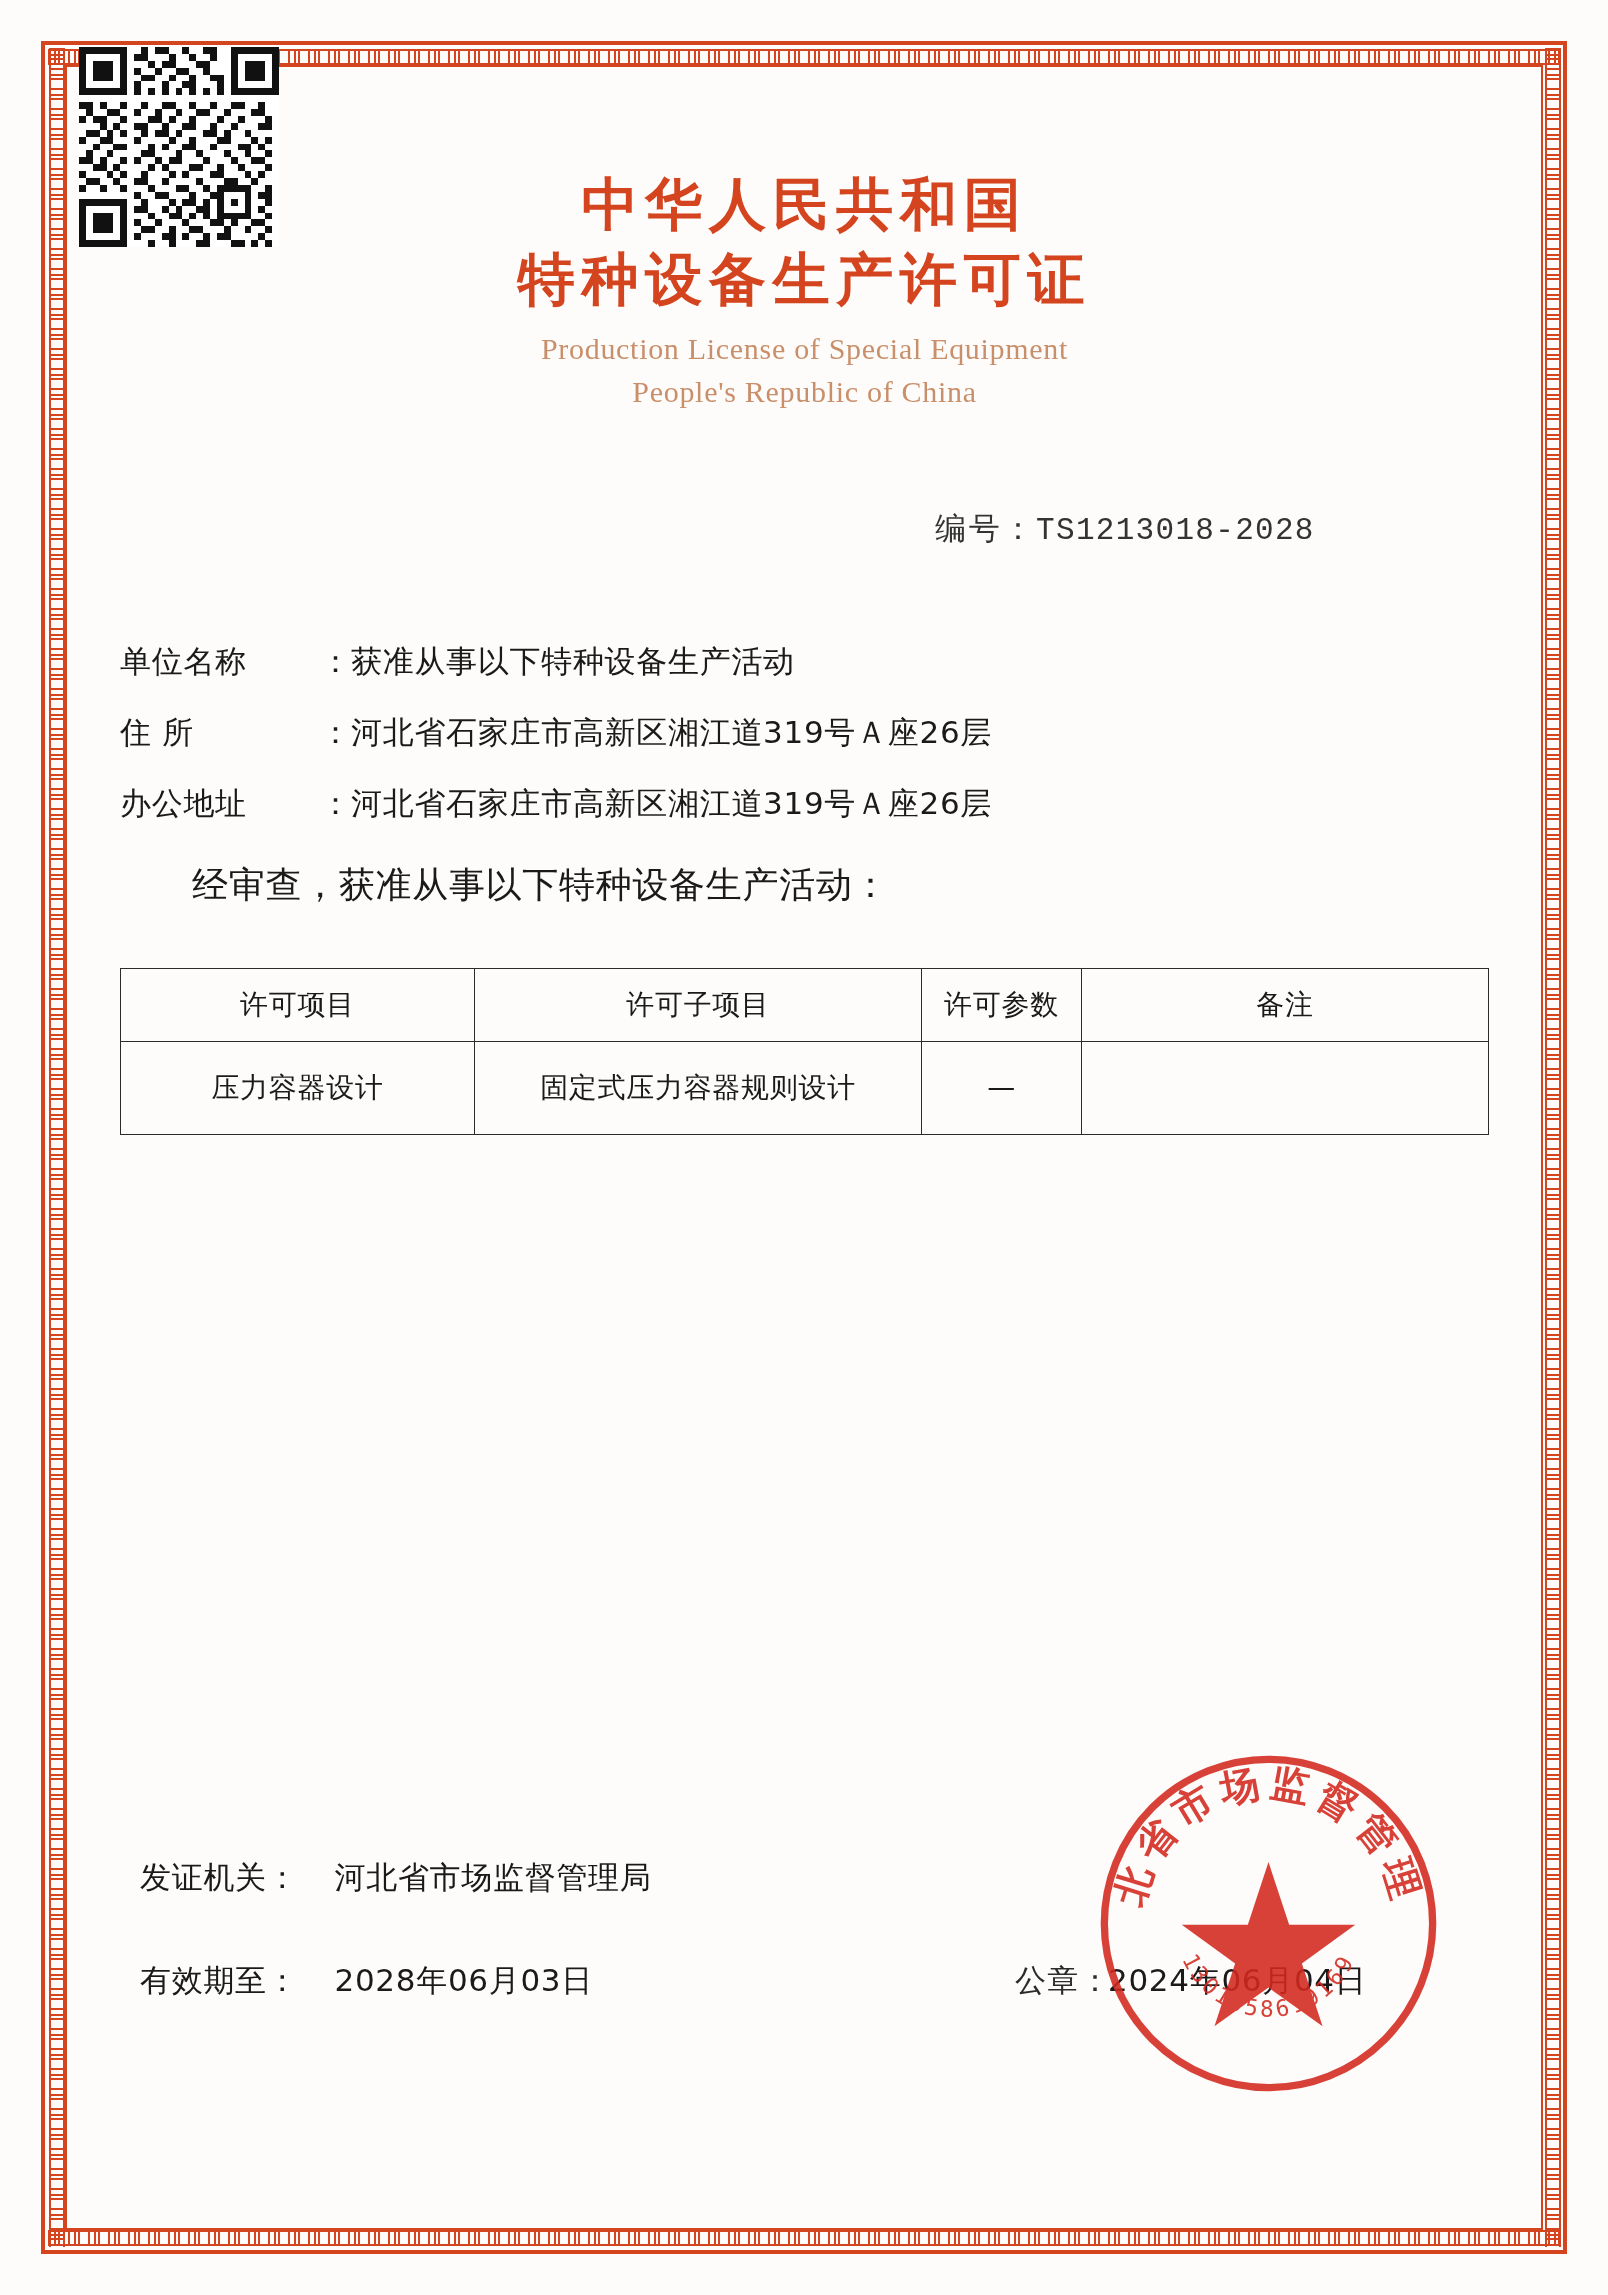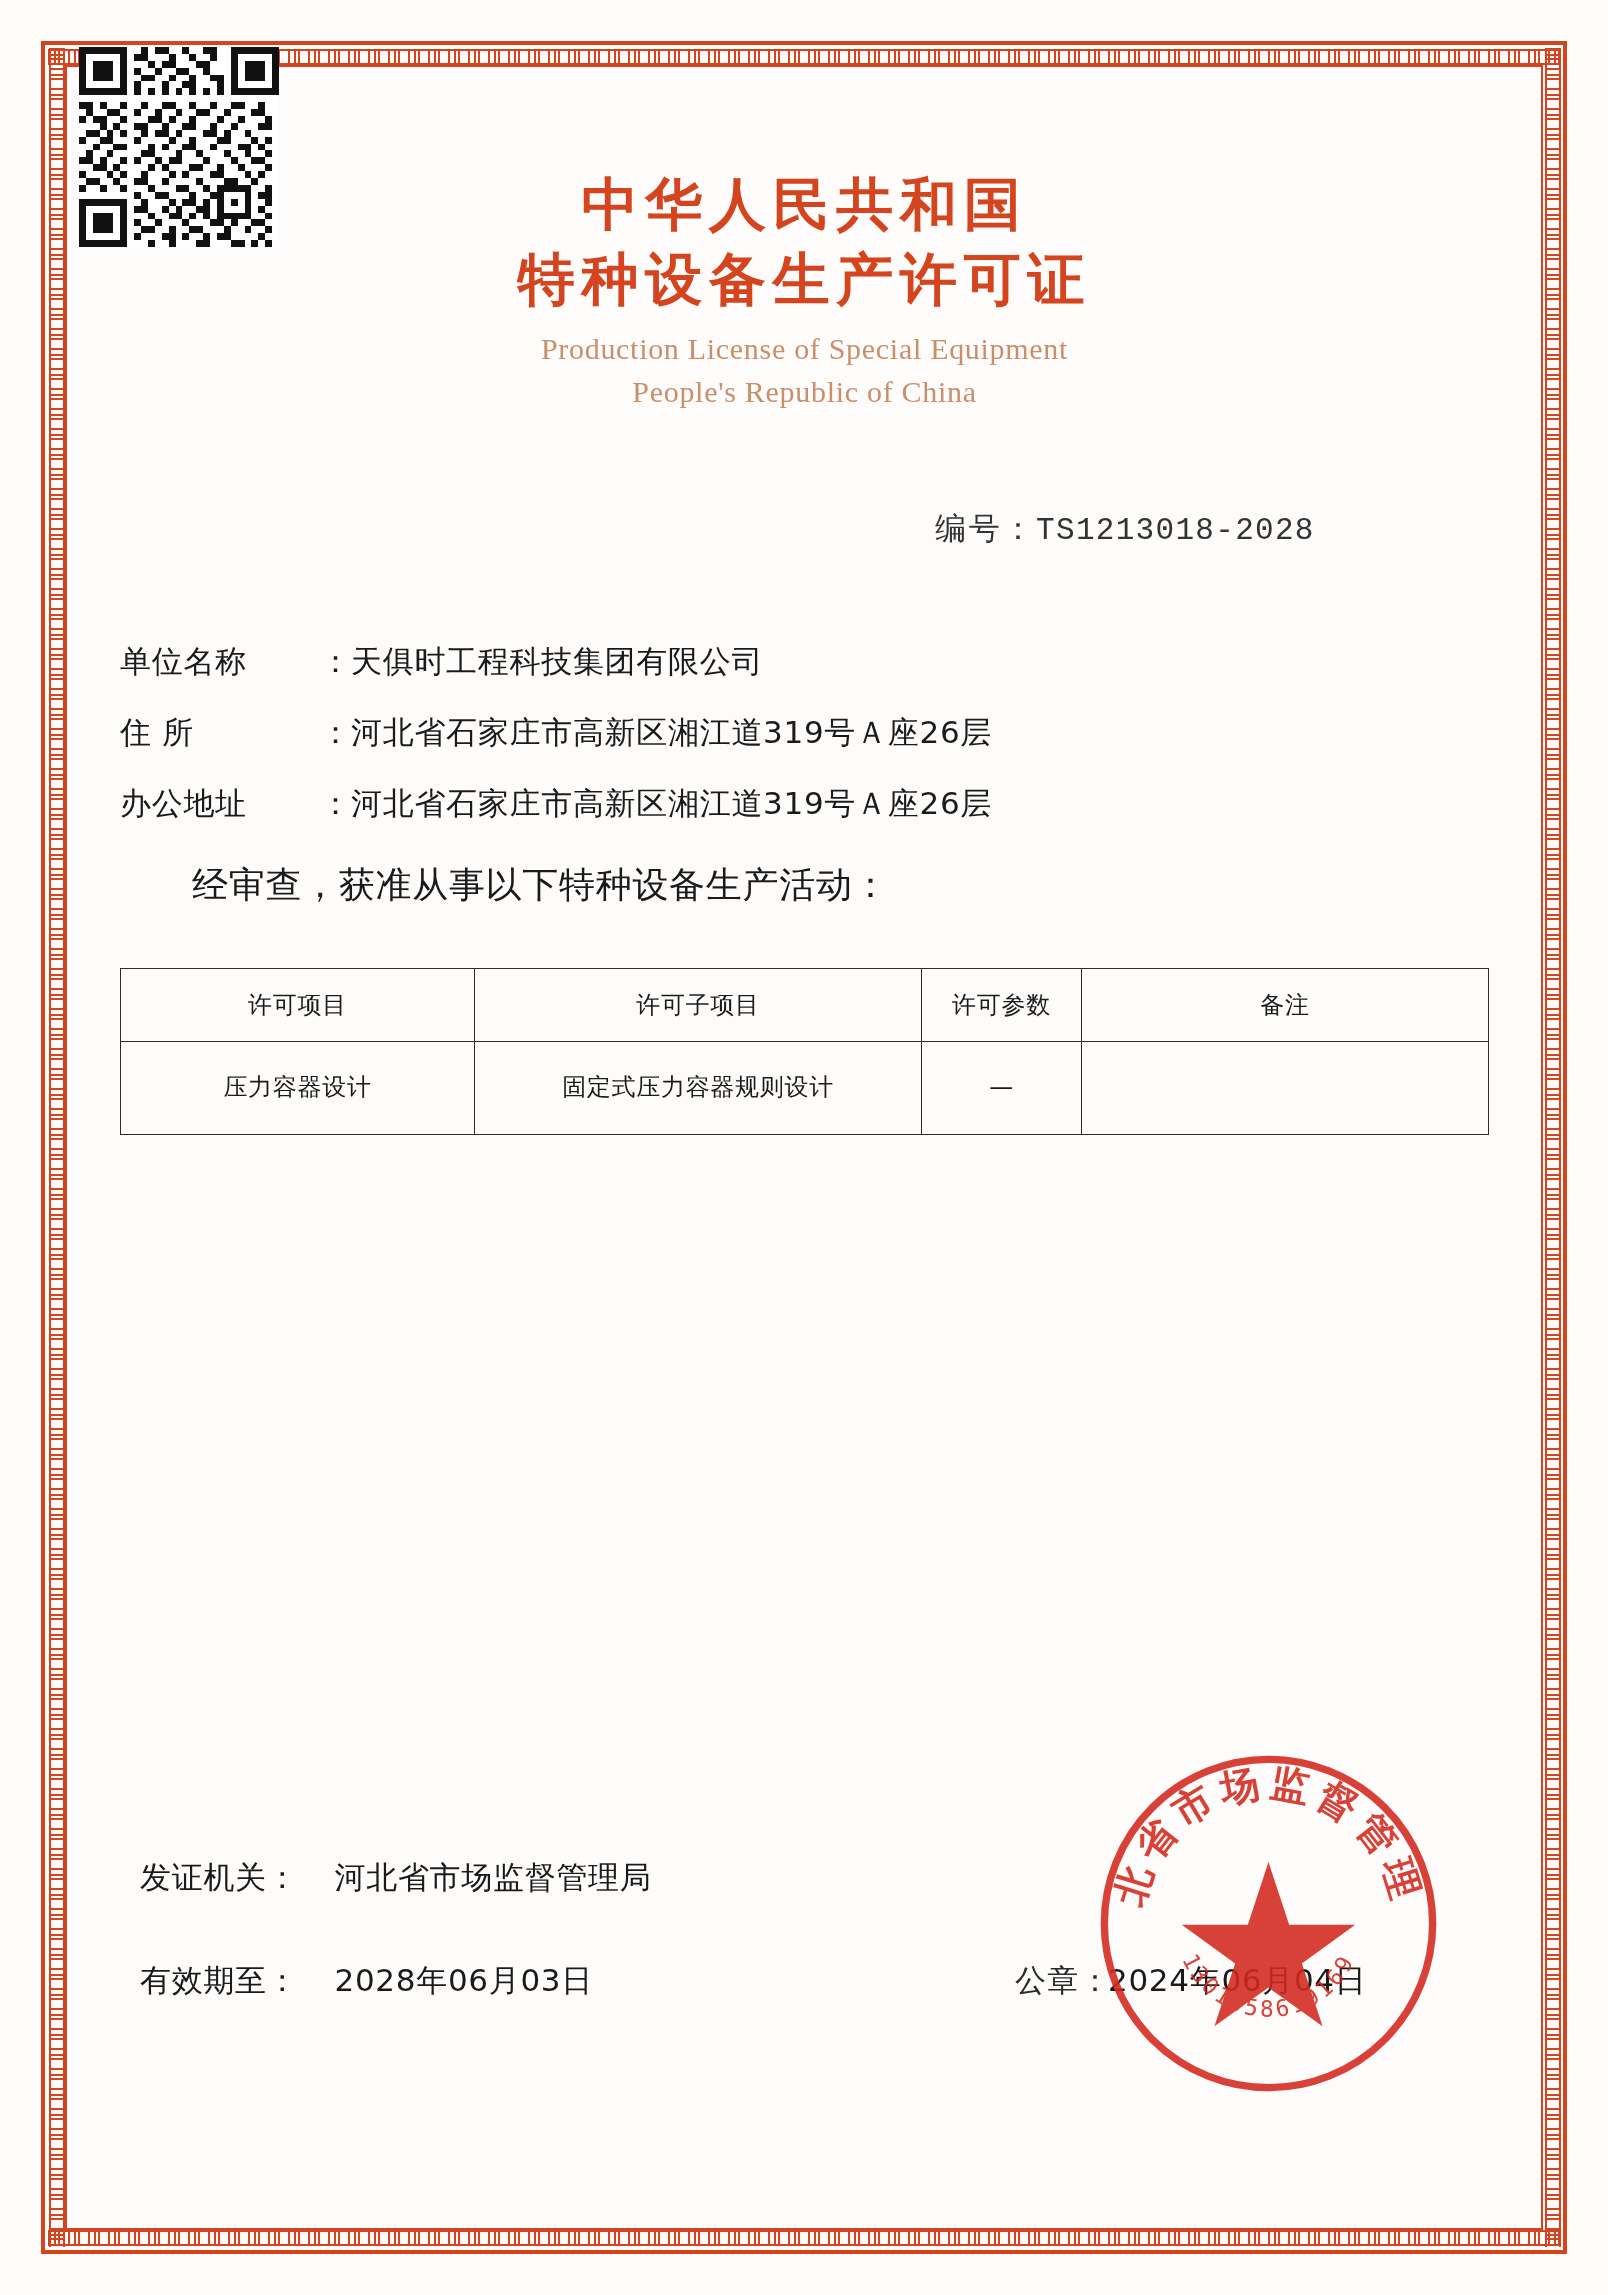--- a/index.html
+++ b/index.html
@@ -220,21 +220,21 @@
     border-collapse: collapse;
     width: 1369px;
     table-layout: fixed;
     font-family: "DejaVu Sans", sans-serif;
   }
   table.license-table th,
   table.license-table td {
     border: 1.3px solid #2b2b2b;
     text-align: center;
     vertical-align: middle;
-    font-size: 24px;
+    font-size: 28px;
     font-weight: normal;
     color: #1a1a1a;
     padding: 9.4px 6.7px;
     letter-spacing: 0.7px;
     line-height: 1.35;
   }
   table.license-table th { height: 53px; }
   table.license-table td { height: 73px; }
   .col-1 { width: 354px; }
   .col-2 { width: 447px; }
@@ -541,21 +541,21 @@
   </div>
 
   <div class="serial">
     <span class="serial-label">编号：</span><span class="serial-value">TS1213018-2028</span>
   </div>
 
   <div class="fields">
     <div class="field-row">
       <span class="field-label">单位名称</span>
       <span class="field-colon">：</span>
-      <span class="field-value">天俱时工程科技集团有限公司</span>
+      <span class="field-value">获准从事以下特种设备生产活动</span>
     </div>
     <div class="field-row">
       <span class="field-label spaced">住        所</span>
       <span class="field-colon">：</span>
       <span class="field-value">河北省石家庄市高新区湘江道319号Ａ座26层</span>
     </div>
     <div class="field-row">
       <span class="field-label">办公地址</span>
       <span class="field-colon">：</span>
       <span class="field-value">河北省石家庄市高新区湘江道319号Ａ座26层</span>

